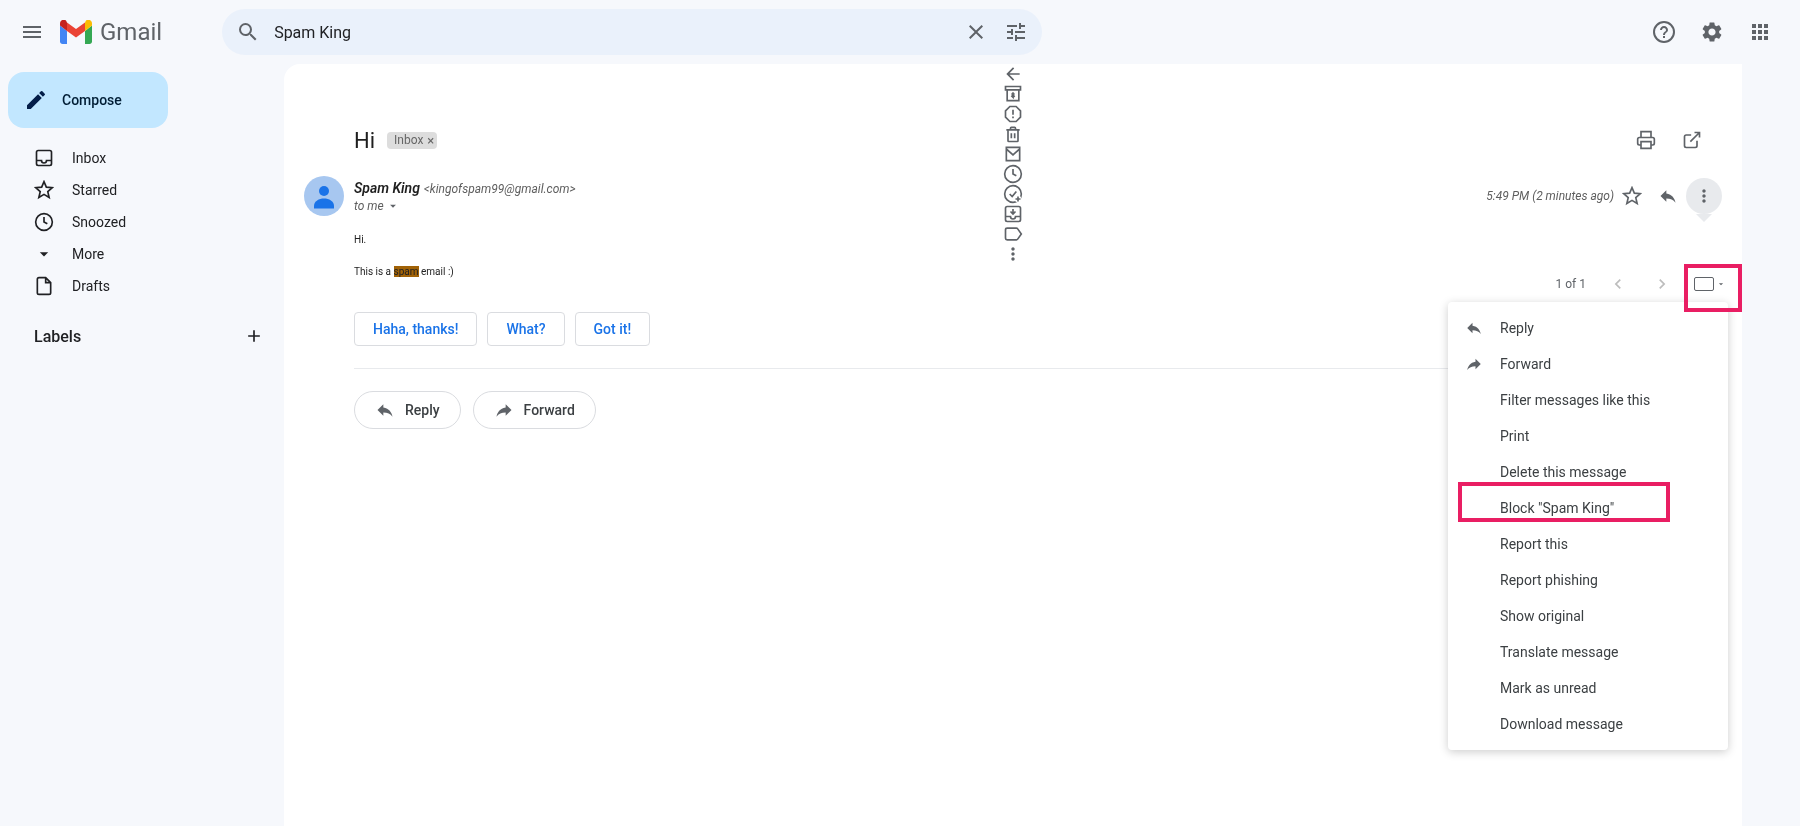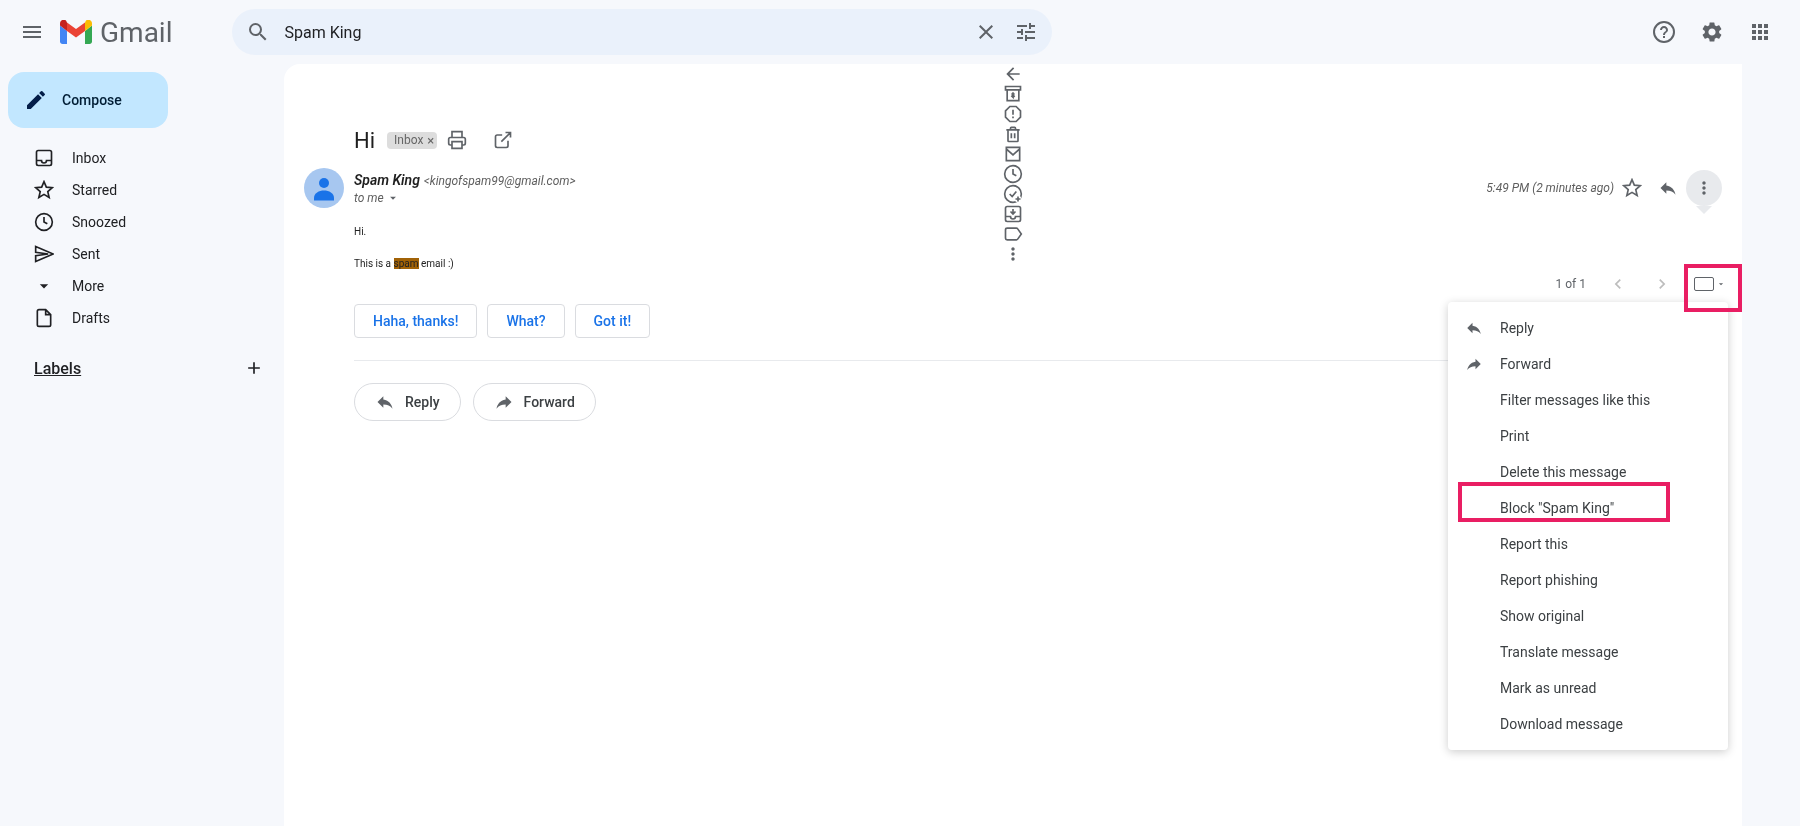--- a/index.html
+++ b/index.html
@@ -2,51 +2,51 @@
 <html><head>
   <meta charset="utf-8">
   <style>
     * { margin: 0; padding: 0; box-sizing: border-box; font-family: 'Google Sans', Roboto, Arial, sans-serif; }
     body { background: #f6f8fc; width: 1800px; height: 826px; overflow: hidden; }
     
     .header { height: 64px; display: flex; align-items: center; padding: 0 8px; background: #f6f8fc; }
     .menu-btn { width: 48px; height: 48px; display: flex; align-items: center; justify-content: center; border-radius: 50%; cursor: pointer; }
     .logo-wrap { display: flex; align-items: center; margin-left: 4px; margin-right: 60px; }
     .gmail-logo-icon { margin-right: 8px; }
-    .gmail-text { font-size: 28px; color: #5f6368; font-weight: 400; }
+    .gmail-text { font-size: 24px; color: #5f6368; font-weight: 400; }
     
     .search-container { background: #eaf1fb; border-radius: 30px; height: 46px; width: 820px; display: flex; align-items: center; padding: 0 6px; }
     .search-container .icon-btn { width: 40px; height: 40px; display: flex; align-items: center; justify-content: center; border-radius: 50%; cursor: pointer; }
     .search-input { flex: 1; border: none; background: transparent; font-size: 16px; color: #202124; outline: none; padding: 0 6px; }
     
     .header-right { margin-left: auto; display: flex; align-items: center; gap: 8px; padding-right: 12px; }
     .header-icon-btn { width: 40px; height: 40px; display: flex; align-items: center; justify-content: center; border-radius: 50%; cursor: pointer; }
     
     .body-wrap { display: flex; height: calc(100% - 64px); }
     
     .sidebar { width: 284px; padding: 8px 0 8px 8px; }
     .compose-btn { background: #c2e7ff; border-radius: 16px; height: 56px; padding: 0 22px 0 16px; display: flex; align-items: center; gap: 14px; font-size: 14px; font-weight: 500; color: #001d35; width: fit-content; margin-bottom: 14px; cursor: pointer; min-width: 160px; }
     .nav-list { list-style: none; }
     .nav-item { height: 32px; display: flex; align-items: center; padding: 0 12px 0 26px; border-radius: 0 16px 16px 0; font-size: 14px; color: #202124; cursor: pointer; gap: 18px; }
     .labels-header { display: flex; align-items: center; justify-content: space-between; padding: 0 16px 0 26px; height: 36px; margin-top: 16px; }
-    .labels-header span { font-size: 16px; font-weight: 500; color: #202124; text-decoration: underline; }
+    .labels-header span { font-size: 16px; font-weight: 500; color: #202124; }
     .labels-add { width: 28px; height: 28px; display: flex; align-items: center; justify-content: center; cursor: pointer; }
     
     .main { flex: 1; background: #fff; border-radius: 16px 0 0 0; position: relative; margin-right: 58px; }
     
     .toolbar { height: 48px; display: flex; align-items: center; padding: 0 16px; flex-direction: column; }
     .tool-btn { width: 40px; height: 40px; display: flex; align-items: center; justify-content: center; border-radius: 50%; cursor: pointer; color: #5f6368; }
     .tool-sep { width: 1px; height: 20px; background: #e0e0e0; margin: 0 4px; }
     .toolbar-right { margin-left: auto; display: flex; align-items: center; gap: 4px; }
     .page-indicator { font-size: 12px; color: #5f6368; margin-right: 8px; }
     .input-tools { display: flex; align-items: center; gap: 2px; margin-left: 8px; color: #5f6368; }
     .keyboard-icon { width: 20px; height: 14px; border: 1.5px solid #5f6368; border-radius: 2px; position: relative; }
     
     .email-content { padding: 8px 20px 0 70px; position: relative; }
-    .subject-row { display: flex; align-items: center; margin-bottom: 10px; }
+    .subject-row { display: flex; align-items: center; justify-content: space-between; margin-bottom: 18px; }
     .subject-left { display: flex; align-items: center; gap: 12px; }
     .subject { font-size: 22px; color: #1f1f1f; font-weight: 400; }
     .inbox-chip { background: #ddd; color: #666; font-size: 12px; padding: 1px 3px 1px 7px; border-radius: 4px; display: flex; align-items: center; gap: 4px; cursor: pointer; }
     .inbox-chip .x { font-size: 13px; }
     .subject-actions { display: flex; gap: 6px; padding-right: 10px;}
     
     .sender-row { display: flex; align-items: flex-start; position: relative; font-style: italic; }
     .avatar { width: 40px; height: 40px; border-radius: 50%; background: #a7c7f0; display: flex; align-items: center; justify-content: center; position: absolute; left: -50px; top: -2px; }
     .avatar-inner { width: 30px; height: 30px; }
     .sender-info { flex: 1; }
@@ -160,26 +160,20 @@
         <span>Starred</span>
       </li>
       <li class="nav-item">
         <svg width="20" height="20" viewBox="0 0 24 24">
             <path fill="none" stroke="#202124" stroke-width="2" d="M12 2a10 10 0 100 20 10 10 0 000-20z M12 6v6l4 2"></path>
           </svg>
         <span>Snoozed</span>
       </li>
       <li class="nav-item">
         <svg width="20" height="20" viewBox="0 0 24 24">
-            <path fill="none" stroke="#202124" stroke-width="2" d="M2 21l21-9L2 3v7l15 2-15 2v7z"></path>
-          </svg>
-        <span>Sent</span>
-      </li>
-      <li class="nav-item">
-        <svg width="20" height="20" viewBox="0 0 24 24">
             <path fill="#202124" d="M7 10l5 5 5-5z"></path>
           </svg>
         <span>More</span>
       </li>
       <li class="nav-item">
         <svg width="20" height="20" viewBox="0 0 24 24">
             <path fill="none" stroke="#202124" stroke-width="2" d="M14 2H6c-1.1 0-2 .9-2 2v16c0 1.1.9 2 2 2h12c1.1 0 2-.9 2-2V8l-6-6z M14 2v6h6"></path>
           </svg>
         <span>Drafts</span>
       </li>

